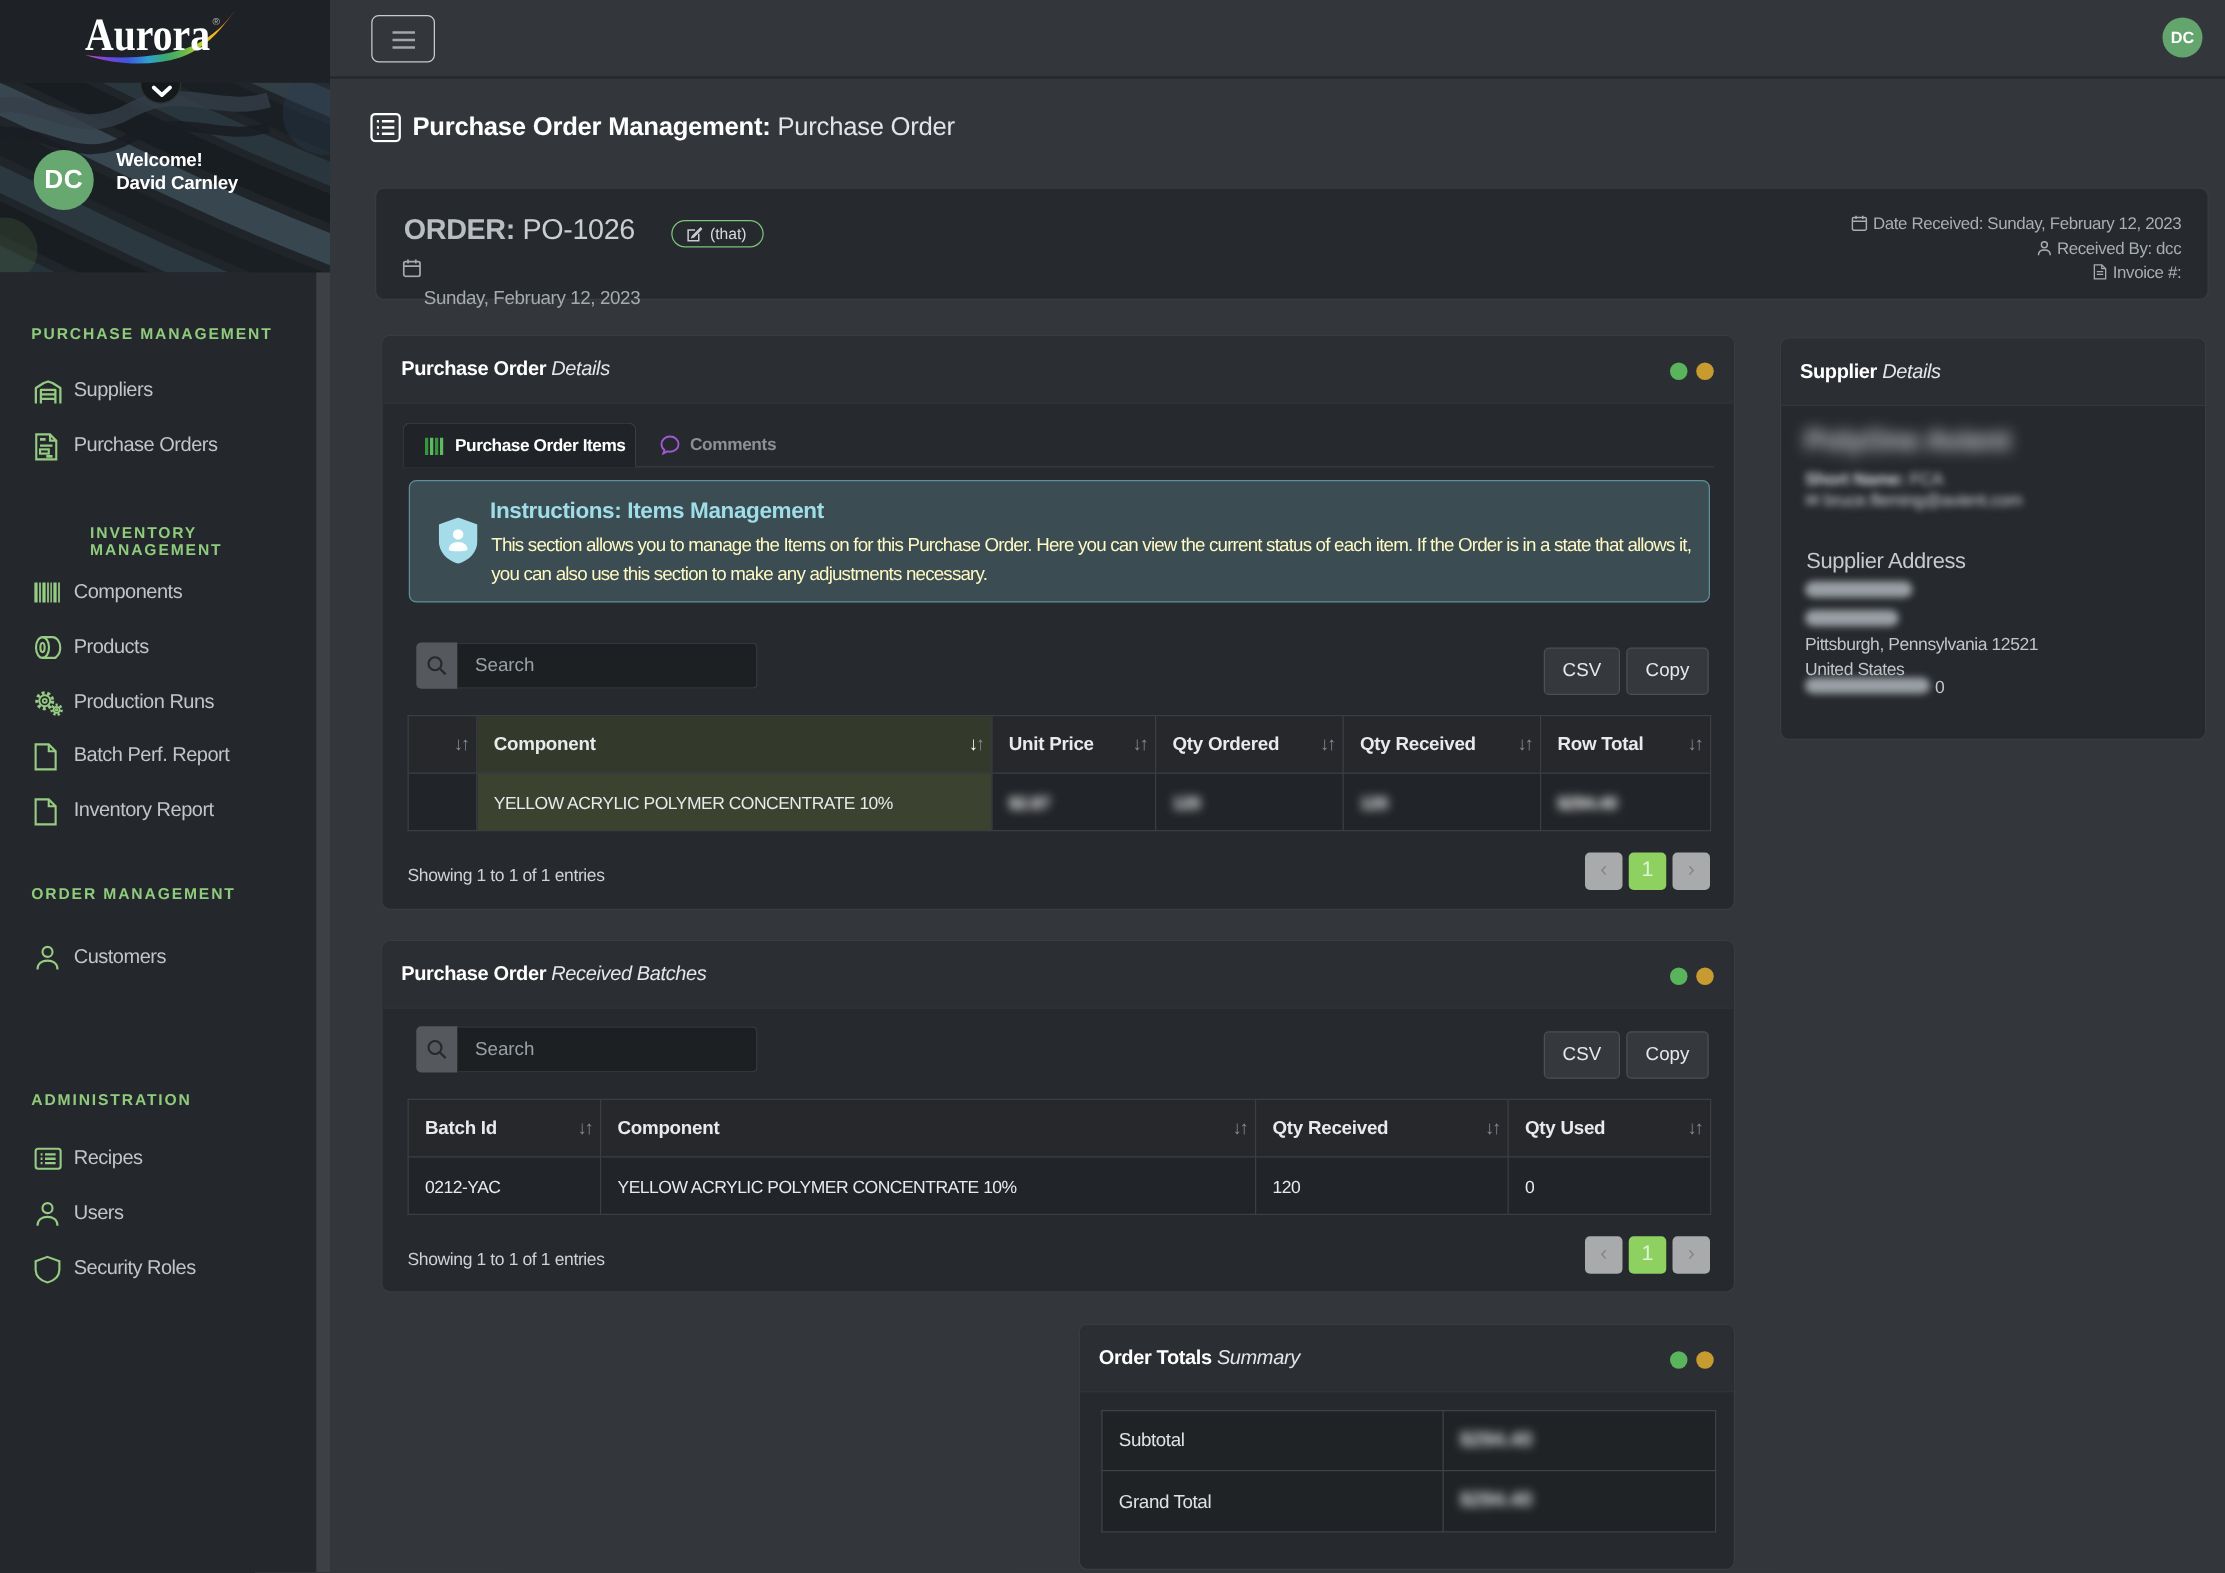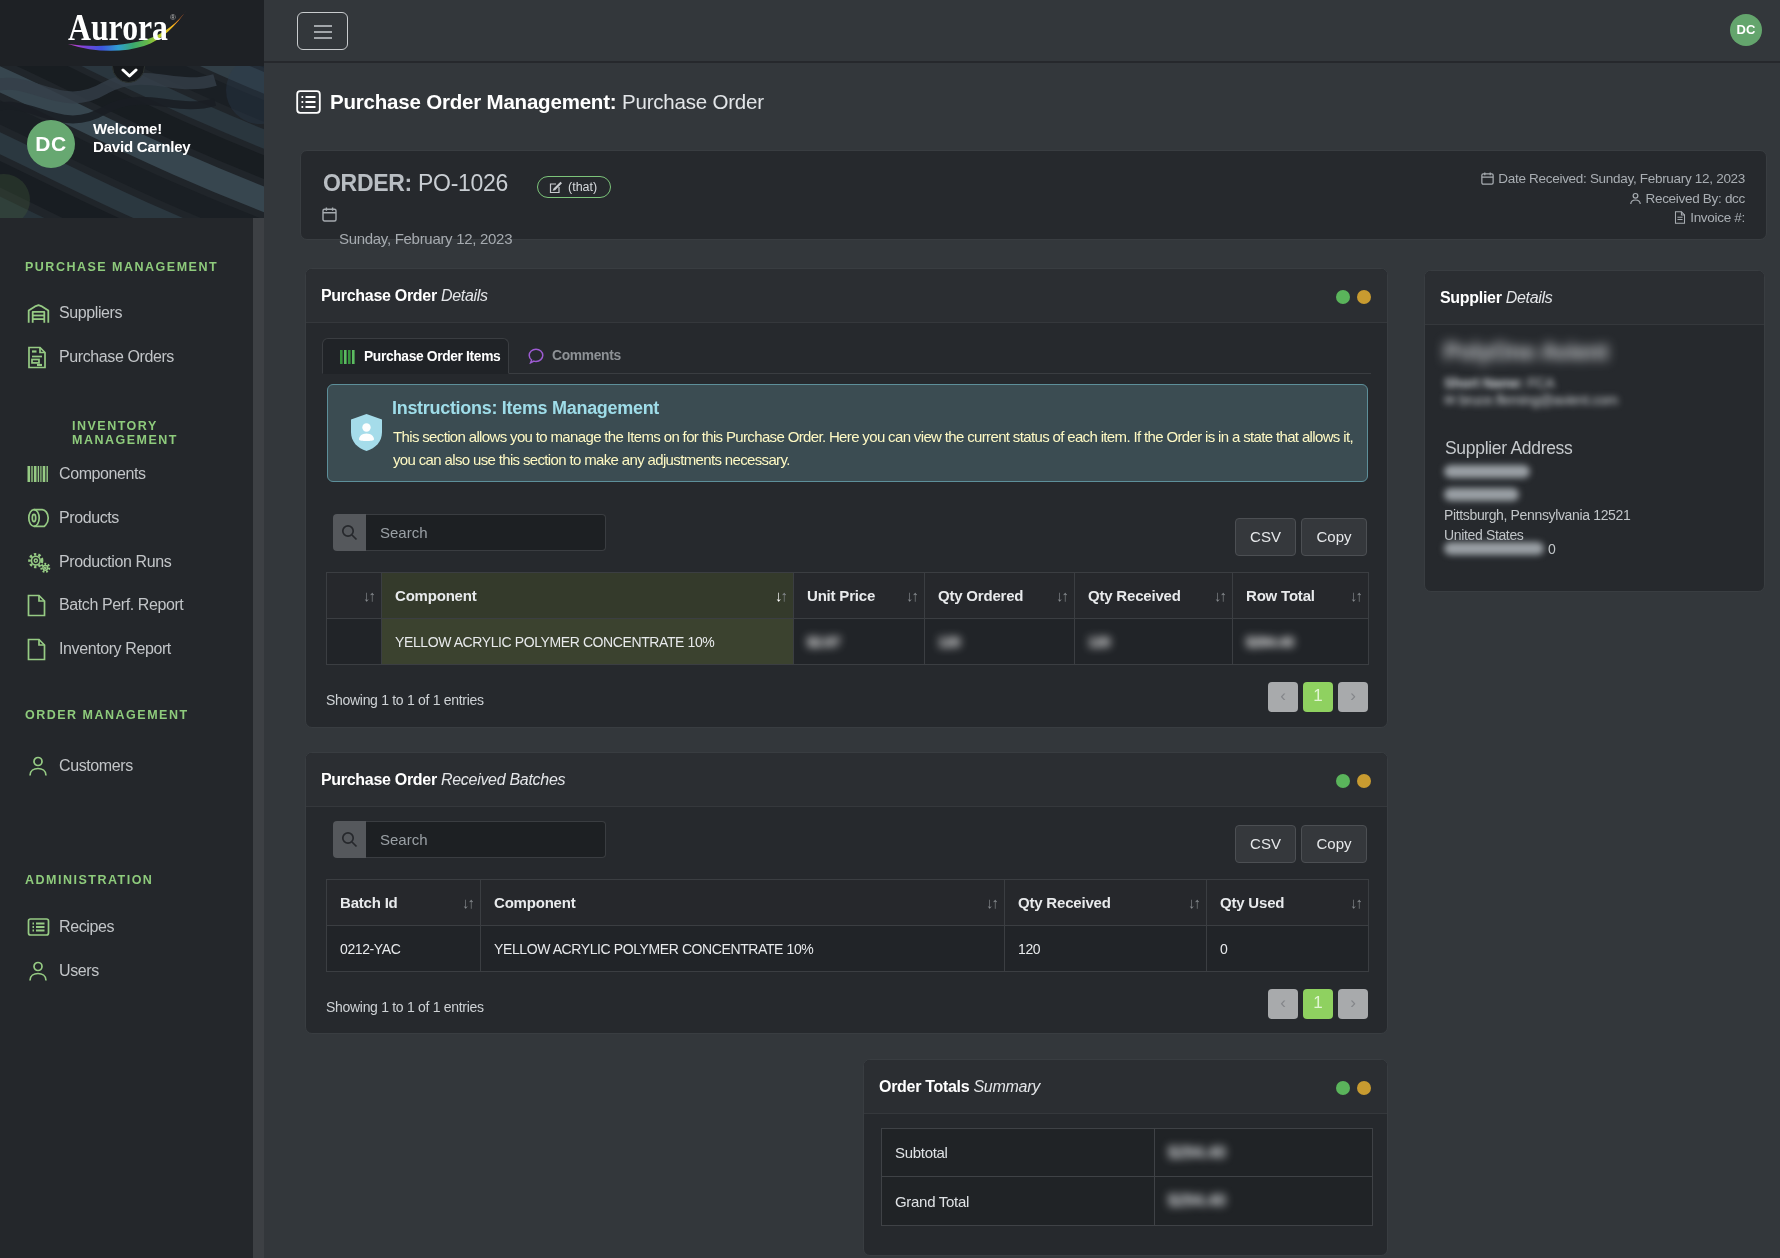--- a/index.html
+++ b/index.html
@@ -197,20 +197,26 @@
           <path d="M5.5 7.5 H7 M9 7.5 H17.5 M5.5 11 H7 M9 11 H17.5 M5.5 14.5 H7 M9 14.5 H17.5" stroke-width="1.9"></path>
         </svg>
       <span>Recipes</span>
     </div>
     <div class="navitem" style="top:949px;">
       <svg width="22" height="22" viewBox="0 0 22 22" fill="none" stroke="#96cb84" stroke-width="1.7">
           <circle cx="11" cy="6.5" r="4"></circle>
           <path d="M3 20.5 C3 15.5 7 13.5 11 13.5 C15 13.5 19 15.5 19 20.5"></path>
         </svg>
       <span>Users</span>
+    </div>
+    <div class="navitem" style="top:993px;">
+      <svg width="22" height="23" viewBox="0 0 22 23" fill="none" stroke="#96cb84" stroke-width="1.7">
+          <path d="M11 1.5 L20.5 5 V11.5 C20.5 17 16.5 20.5 11 22 C5.5 20.5 1.5 17 1.5 11.5 V5 Z"></path>
+        </svg>
+      <span>Security Roles</span>
     </div>
   </div>
 
   <div id="topbar">
     <div id="burger">
       <div class="b" style="top:12px"></div>
       <div class="b" style="top:18px"></div>
       <div class="b" style="top:24px"></div>
     </div>
     <div id="tbavatar">DC</div>

